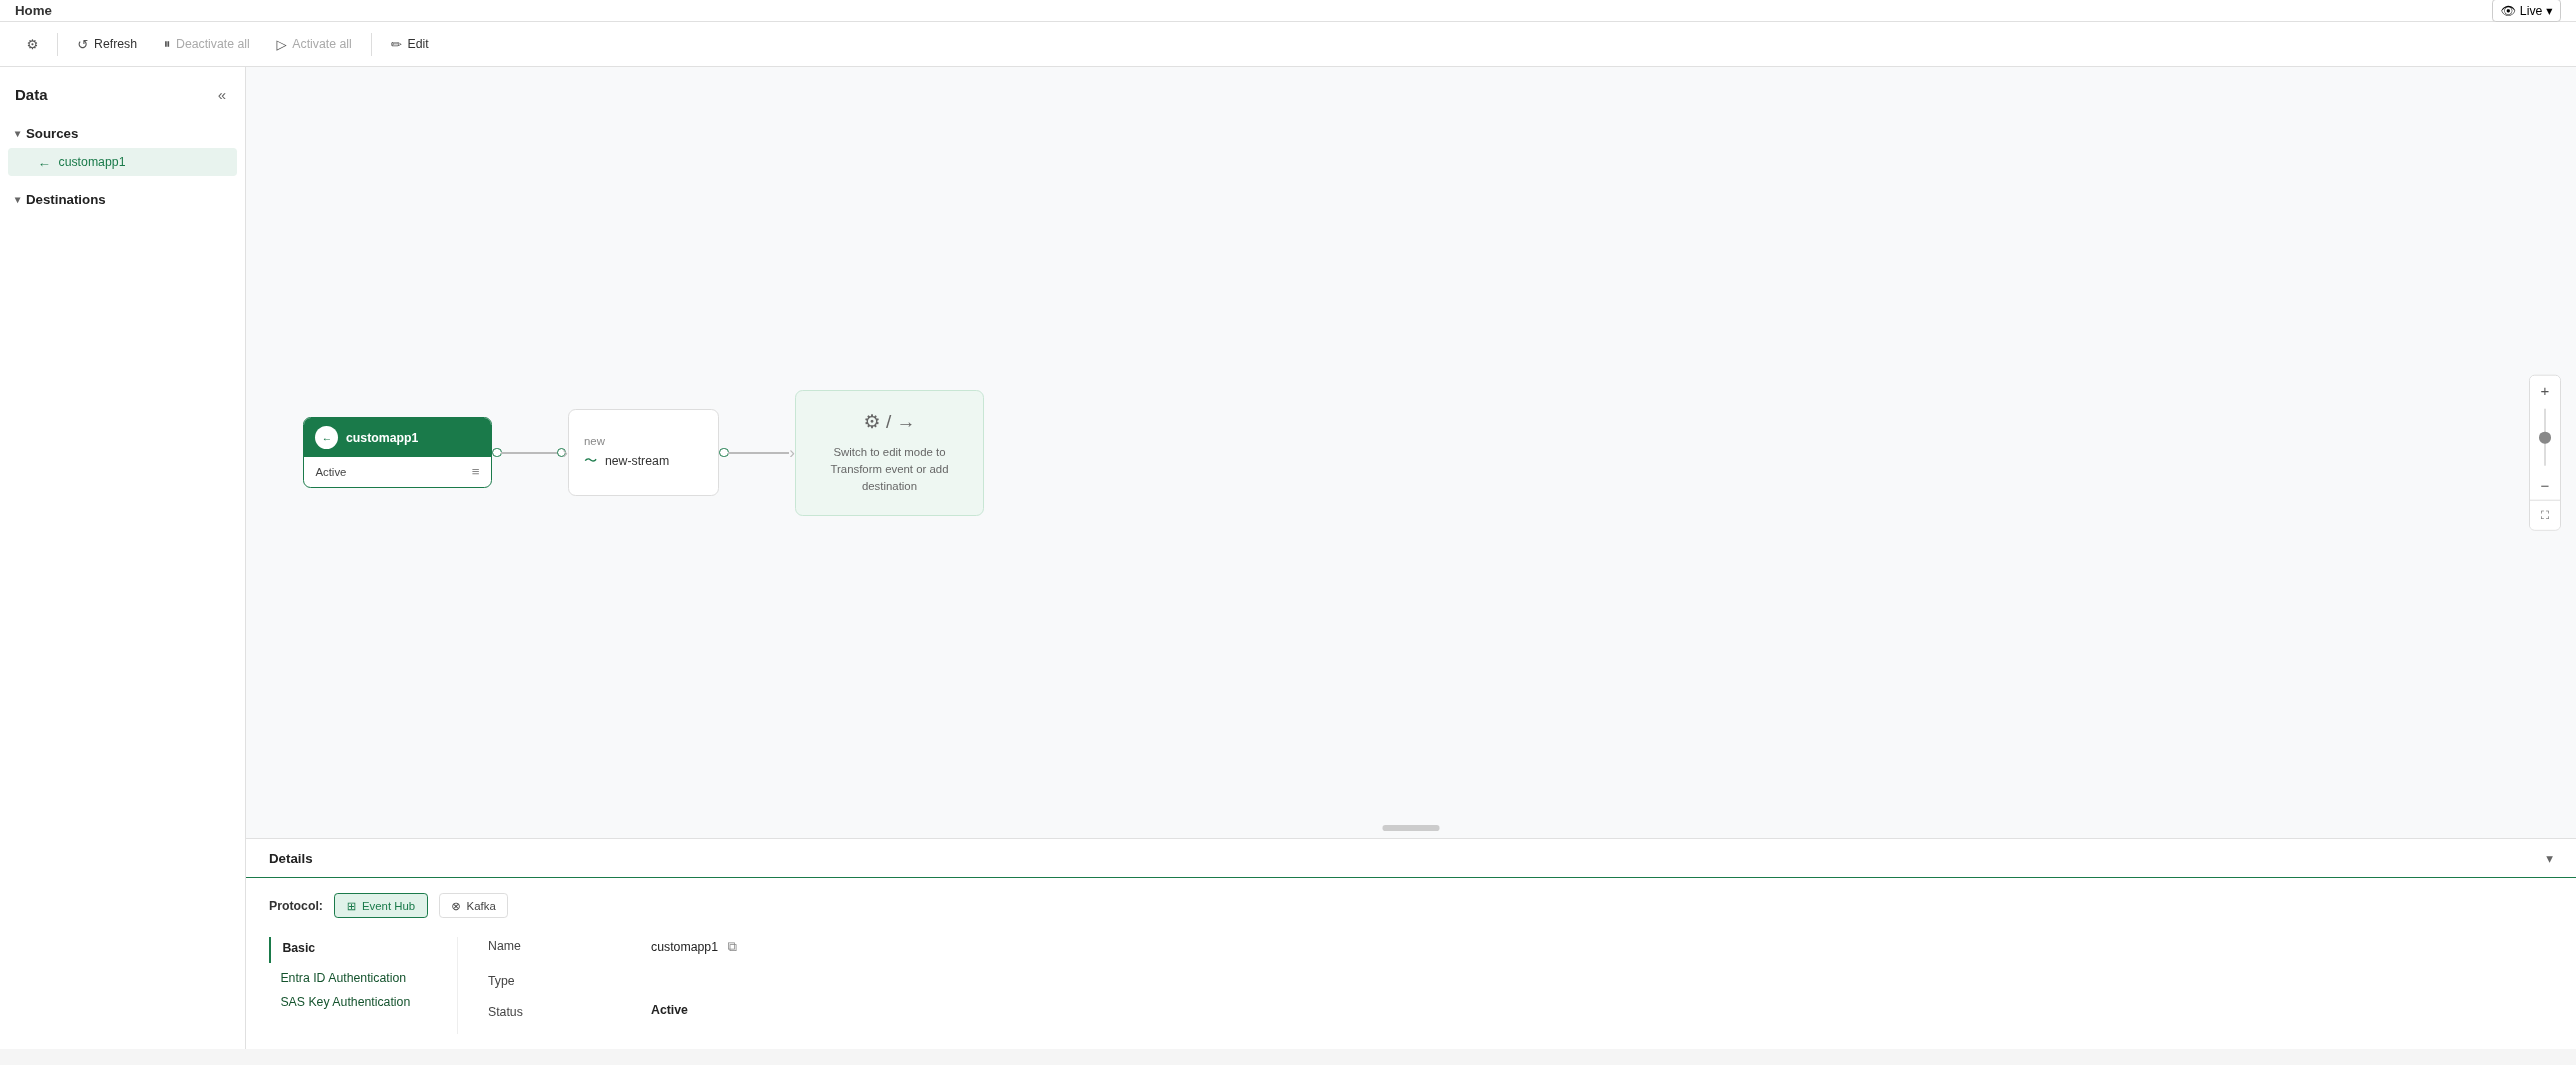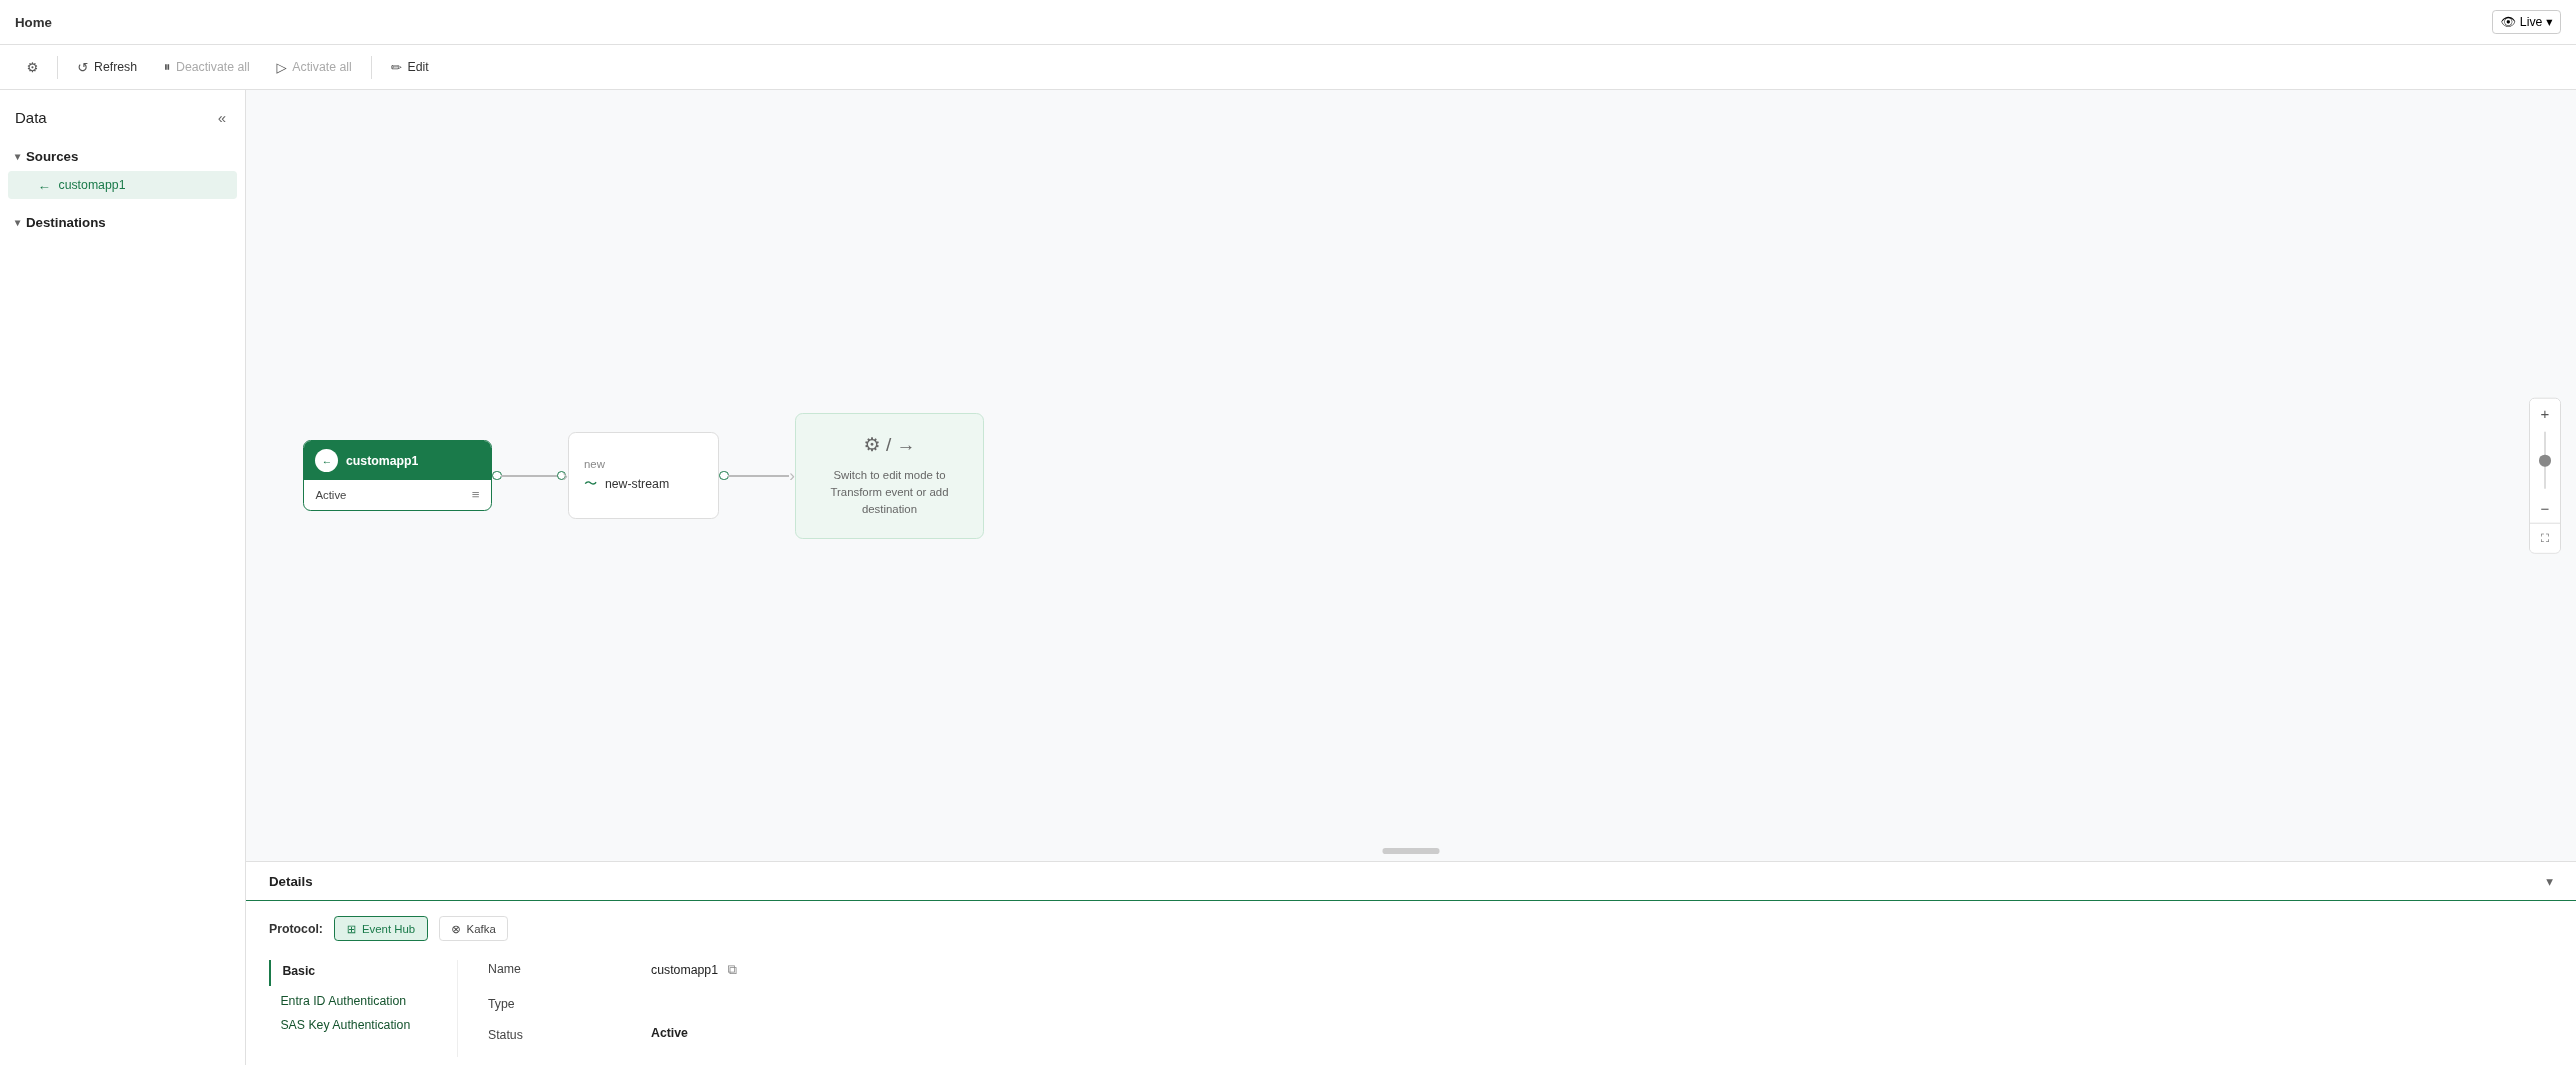--- a/index.html
+++ b/index.html
@@ -3,21 +3,21 @@
   <meta charset="utf-8">
   <style>
     * { box-sizing: border-box; margin: 0; padding: 0; }
     body { font-family: 'Segoe UI', Arial, sans-serif; font-size: 13.3px; background: #f5f5f5; color: #333; height: 100vh; overflow: hidden; }
 
     
     .title-bar {
       background: #fff;
       border-bottom: 0.9px solid #e0e0e0;
       padding: 0 15px;
-      height: 45px;
+      height: 22px;
       display: flex;
       align-items: center;
       justify-content: space-between;
     }
     .title-bar-left {
       font-size: 13.3px;
       font-weight: 600;
       color: #333;
     }
     .title-bar-right {
@@ -87,21 +87,21 @@
       overflow-y: auto;
     }
     .sidebar-header {
       padding: 15px 15px 7.6px 15px;
       display: flex;
       align-items: center;
       justify-content: space-between;
     }
     .sidebar-title {
       font-size: 15px;
-      font-weight: 400;
+      font-weight: 700;
       color: #222;
     }
     .sidebar-collapse-btn {
       background: none;
       border: none;
       cursor: pointer;
       color: #666;
       font-size: 15px;
       padding: 3.8px;
       border-radius: 3.8px;

